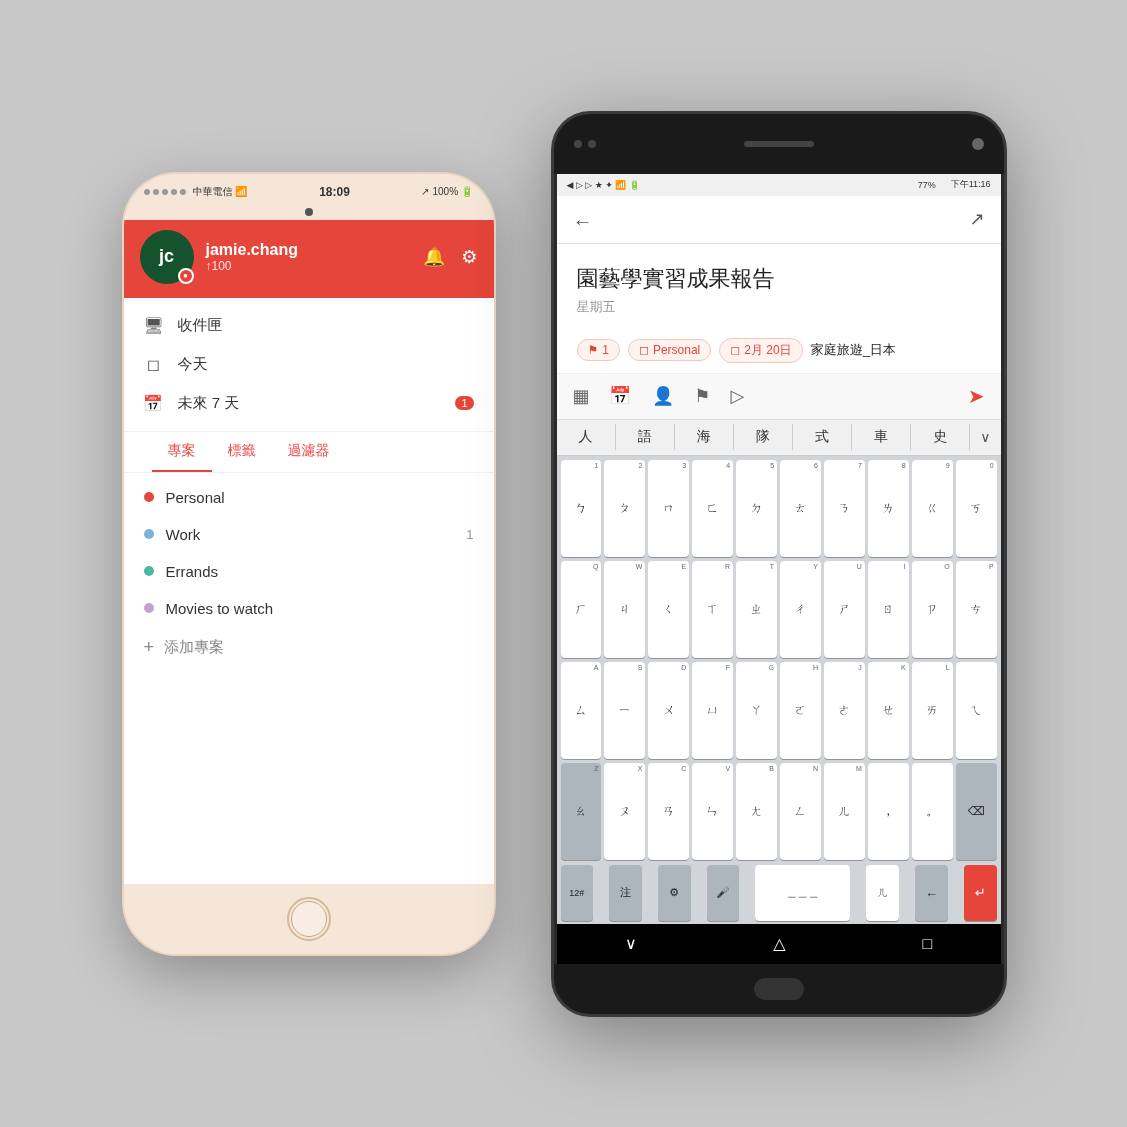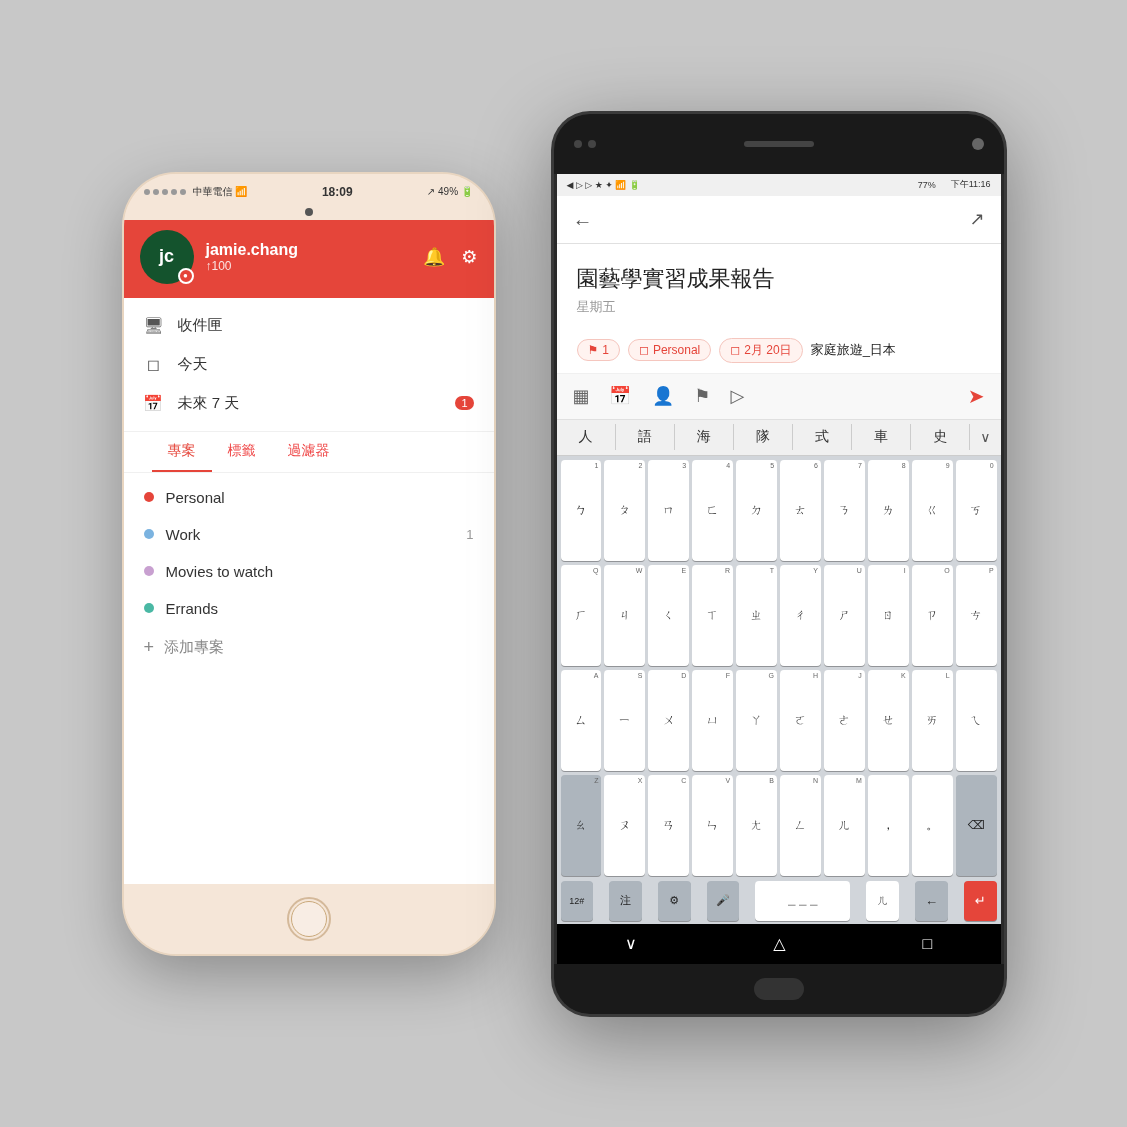--- a/index.html
+++ b/index.html
@@ -290,21 +290,21 @@
       color: #222;
     }
     .key-label { font-size: 12px; font-weight: normal; line-height: 1; }
     .key-sublabel {
       position: absolute; top: 2px; right: 3px;
       font-size: 7px; color: #666;
     }
 
     .keyboard-bottom {
       background: #d1d5da;
-      height: 46px;
+      height: 62px;
       display: flex;
       gap: 16px;
       padding: 3px 4px;
       align-items: stretch;
     }
     .key-special { flex: 1.2; }
     .key-space { flex: 3.5; }
 
     .android-nav-bar {
       background: #000;
@@ -344,21 +344,21 @@
         <div class="iphone-dot"></div>
         <div class="iphone-dot"></div>
         <div class="iphone-dot"></div>
         <div class="iphone-dot"></div>
         <span style="font-size:10px;color:#333;margin-left:4px;">中華電信</span>
         <span style="font-size:10px;color:#333;">📶</span>
       </div>
       <span style="font-size:12px;font-weight:bold;color:#333;text-align:right;">18:09</span>
       <div style="display:flex;align-items:center;gap:3px;">
         <span style="font-size:10px;color:#333;">↗</span>
-        <span style="font-size:10px;color:#333;">49%</span>
+        <span style="font-size:10px;color:#333;">100%</span>
         <span style="font-size:10px;">🔋</span>
       </div>
     </div>
 
     <div style="height:16px;background:#f5e6d8;display:flex;align-items:center;justify-content:center;">
       <div style="width:8px;height:8px;background:#555;border-radius:50%;"></div>
     </div>
 
     <div class="iphone-screen">
 
@@ -403,26 +403,26 @@
         <div class="project-item">
           <div class="project-dot" style="background:#e5453a;"></div>
           <span class="project-name">Personal</span>
         </div>
         <div class="project-item">
           <div class="project-dot" style="background:#7bb3e0;"></div>
           <span class="project-name">Work</span>
           <span class="project-count">1</span>
         </div>
         <div class="project-item">
+          <div class="project-dot" style="background:#4ab8a4;"></div>
+          <span class="project-name">Errands</span>
+        </div>
+        <div class="project-item">
           <div class="project-dot" style="background:#c8a0d0;"></div>
           <span class="project-name">Movies to watch</span>
-        </div>
-        <div class="project-item">
-          <div class="project-dot" style="background:#4ab8a4;"></div>
-          <span class="project-name">Errands</span>
         </div>
 
         <div class="add-project">
           <span class="add-icon">+</span>
           <span>添加專案</span>
         </div>
       </div>
     </div>
 
     <div class="iphone-home-button">

